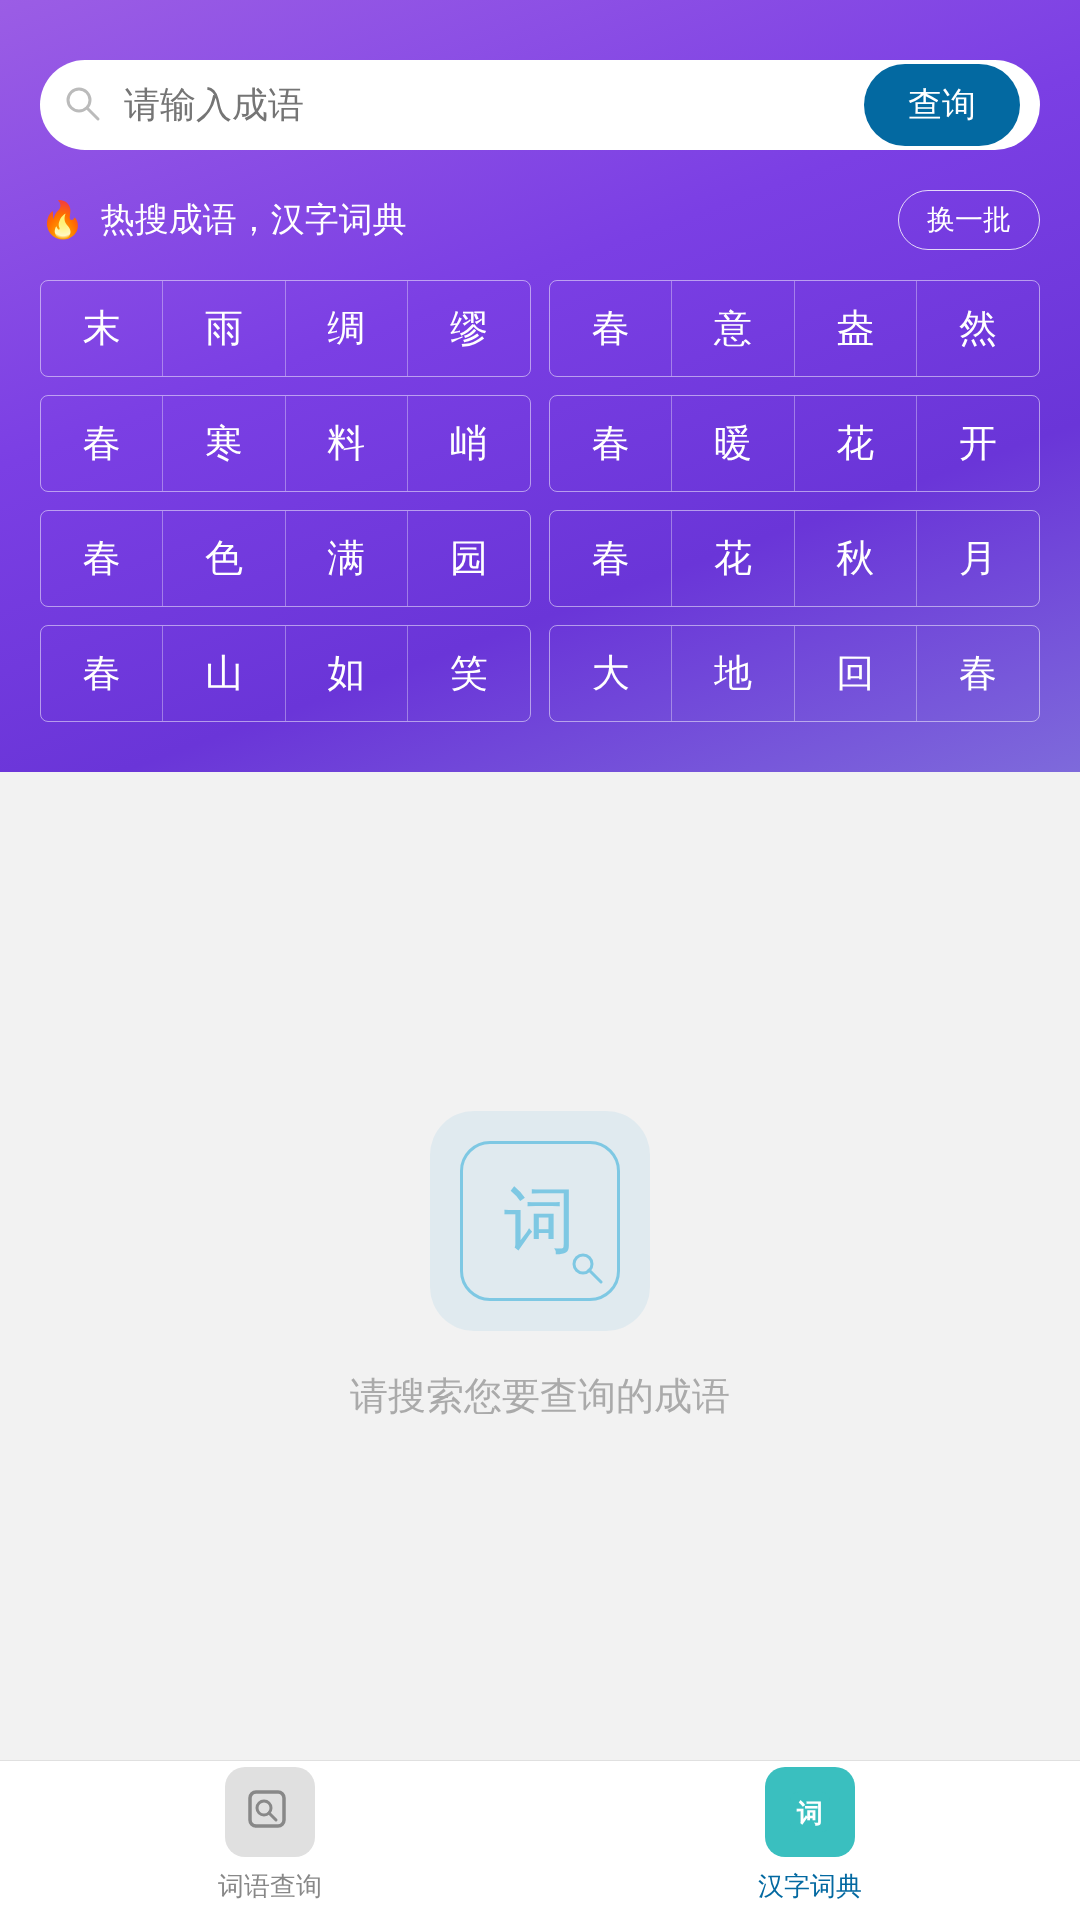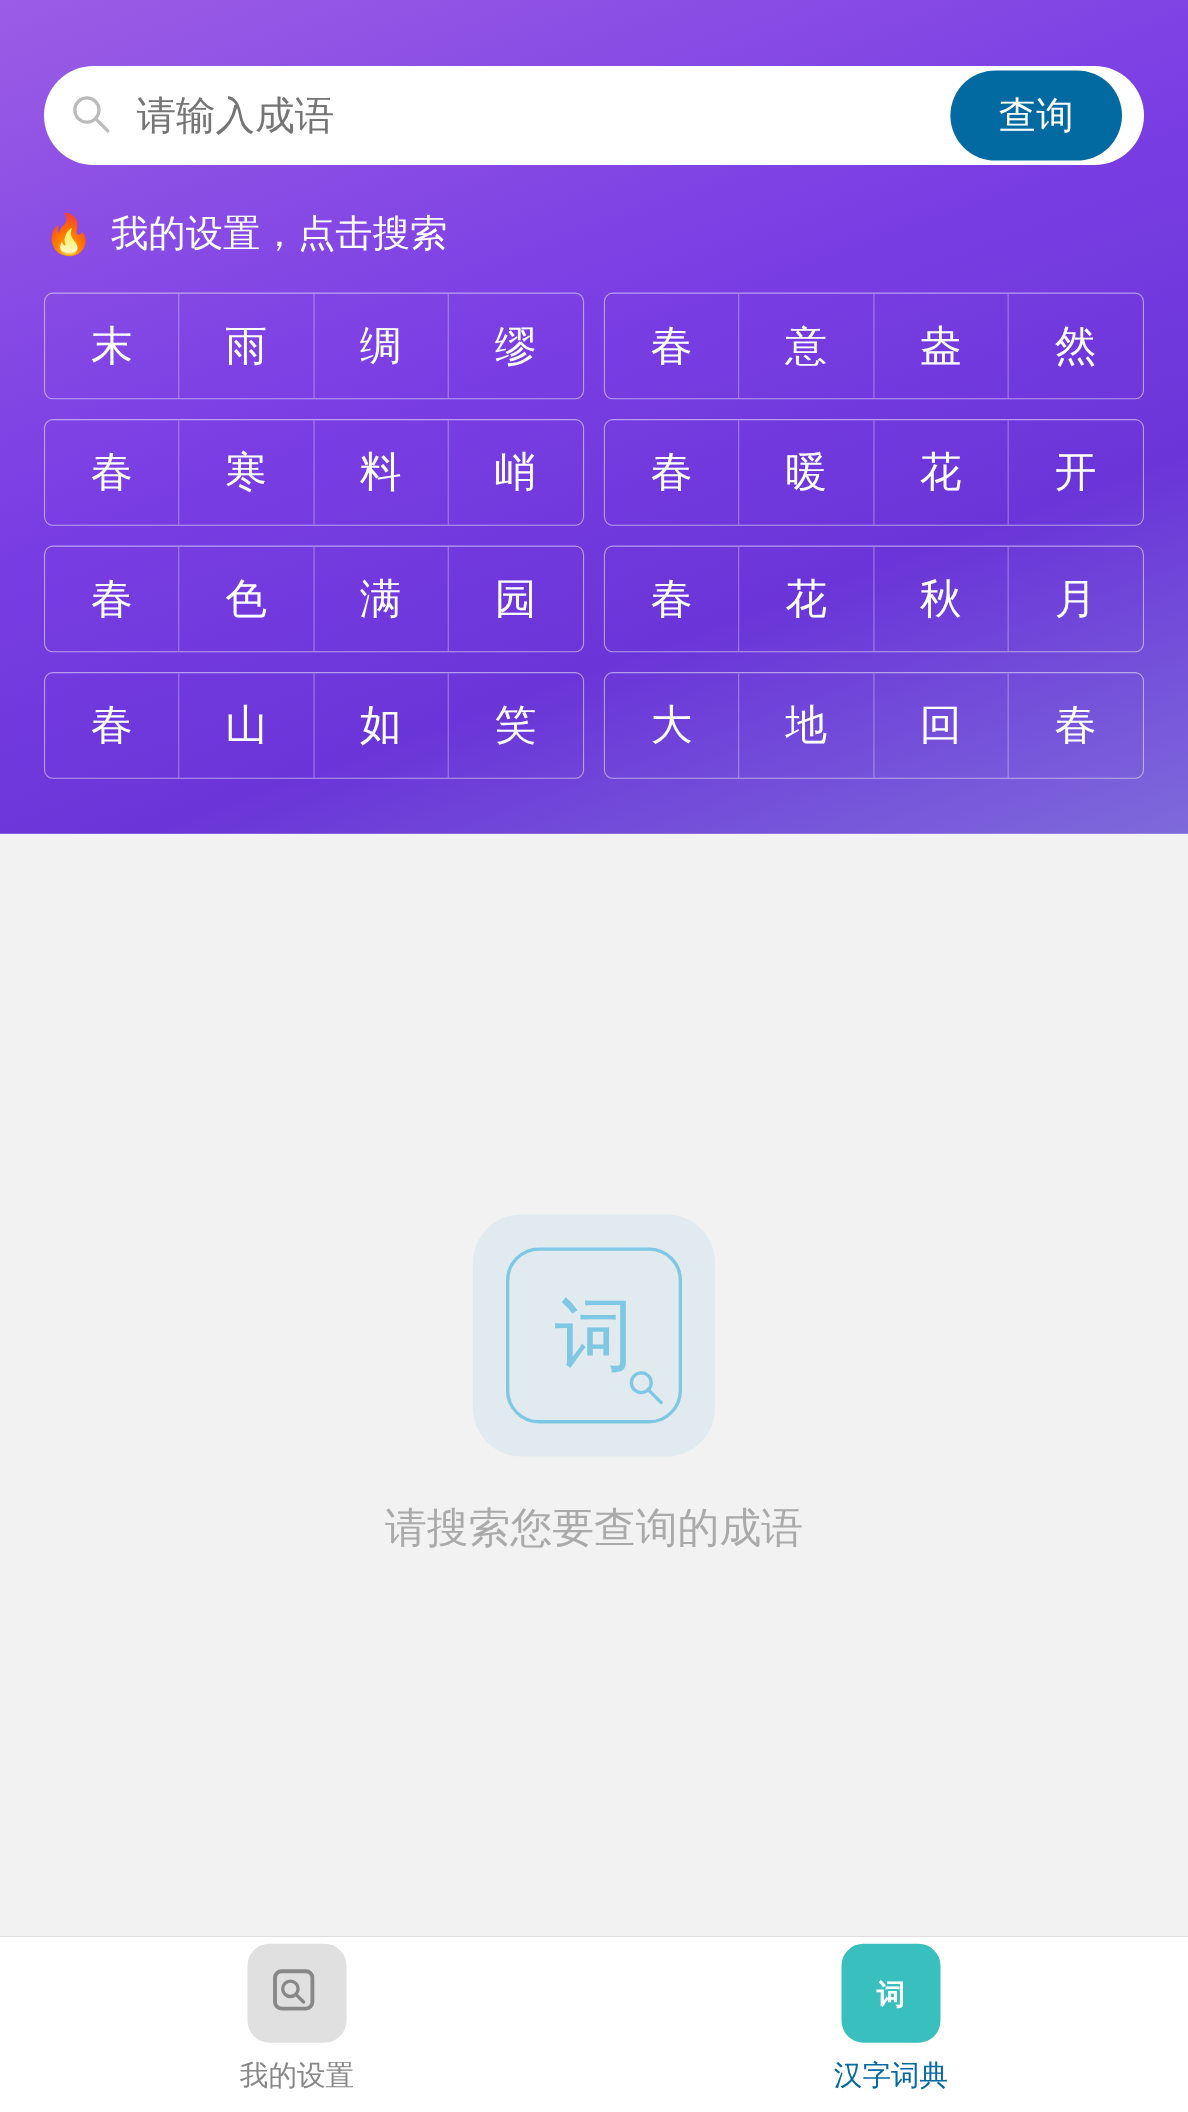--- a/index.html
+++ b/index.html
@@ -225,22 +225,23 @@
         <line x1="27" y1="27" x2="38" y2="38" stroke="#bbb" stroke-width="3" stroke-linecap="round"></line>
       </svg>
     </div>
     <input class="search-input" type="text" readonly="" placeholder="请输入成语" style="">
     <button class="search-btn">查询</button>
   </div>
 
   <div class="hot-section-header">
     <div class="hot-label">
       <span class="flame-icon">🔥</span>
-      <span>我的设置，点击搜索</span>
-    </div>
+      <span>热搜成语，汉字词典</span>
+    </div>
+    <button class="refresh-btn">换一批</button>
   </div>
 
   <div class="idiom-grid">
   <div class="idiom-card">
         <span class="idiom-char">末</span>
         <span class="idiom-char">雨</span>
         <span class="idiom-char">绸</span>
         <span class="idiom-char">缪</span>
       </div>
       <div class="idiom-card">
@@ -307,21 +308,21 @@
 <div class="bottom-nav">
 
   <div class="nav-item">
     <div class="nav-icon-box">
       <svg viewBox="0 0 52 52" fill="none">
         <rect x="6" y="6" width="34" height="34" rx="6" stroke="#888" stroke-width="3.5" fill="none"></rect>
         <circle cx="20" cy="22" r="7" stroke="#888" stroke-width="3"></circle>
         <line x1="25" y1="27" x2="32" y2="34" stroke="#888" stroke-width="3" stroke-linecap="round"></line>
       </svg>
     </div>
-    <span class="nav-label">我的设置</span>
+    <span class="nav-label">词语查询</span>
   </div>
 
   <div class="nav-item">
     <div class="nav-icon-box active">
       <svg viewBox="0 0 52 52" fill="none">
         <rect x="6" y="6" width="40" height="40" rx="8" fill="#3abfbf"></rect>
         <text x="26" y="36" text-anchor="middle" font-size="26" fill="white" font-family="PingFang SC, sans-serif" font-weight="600">词</text>
       </svg>
     </div>
     <span class="nav-label active">汉字词典</span>

